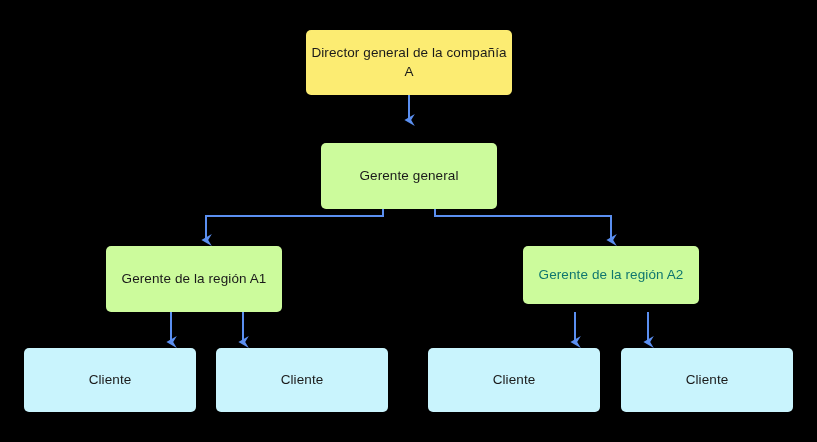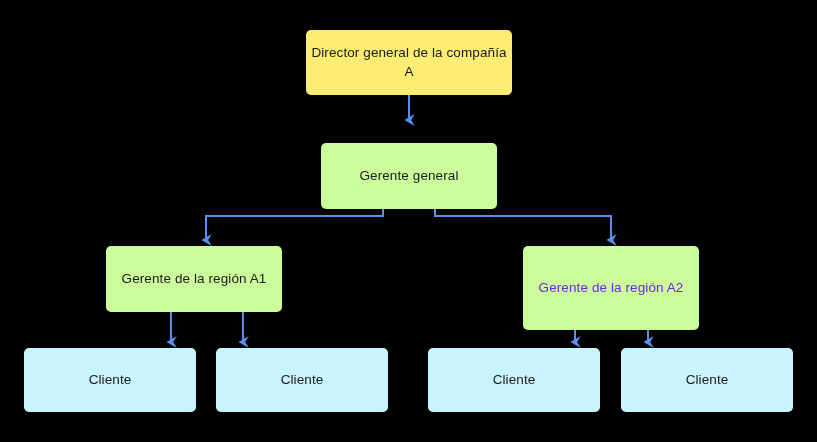--- a/index.html
+++ b/index.html
@@ -68,21 +68,21 @@
   <div id="nodes-group">
       <div class="node" style="left: 306px; top: 30px; width: 206px; height: 65px; background: rgb(252, 236, 114); color: rgb(26, 26, 26);">
         <span class="node-label">Director general de la compañía A</span>
       </div>
       <div class="node" style="left: 321px; top: 143px; width: 176px; height: 66px; background: rgb(204, 251, 156); color: rgb(26, 26, 26);">
         <span class="node-label">Gerente general</span>
       </div>
       <div class="node" style="left: 106px; top: 246px; width: 176px; height: 66px; background: rgb(204, 251, 156); color: rgb(26, 26, 26);">
         <span class="node-label">Gerente de la región A1</span>
       </div>
-      <div class="node" style="left: 523px; top: 246px; width: 176px; height: 84px; background: rgb(204, 251, 156); color: #6d28d9;">
+      <div class="node" style="left: 523px; top: 246px; width: 176px; height: 58px; background: rgb(204, 251, 156); color: #0f766e;">
         <span class="node-label">Gerente de la región A2</span>
       </div>
       <div class="node" style="left: 24px; top: 348px; width: 172px; height: 64px; background: rgb(201, 244, 253); color: rgb(26, 26, 26);">
         <span class="node-label">Cliente</span>
       </div>
       <div class="node" style="left: 216px; top: 348px; width: 172px; height: 64px; background: rgb(201, 244, 253); color: rgb(26, 26, 26);">
         <span class="node-label">Cliente</span>
       </div>
       <div class="node" style="left: 428px; top: 348px; width: 172px; height: 64px; background: rgb(201, 244, 253); color: rgb(26, 26, 26);">
         <span class="node-label">Cliente</span>

